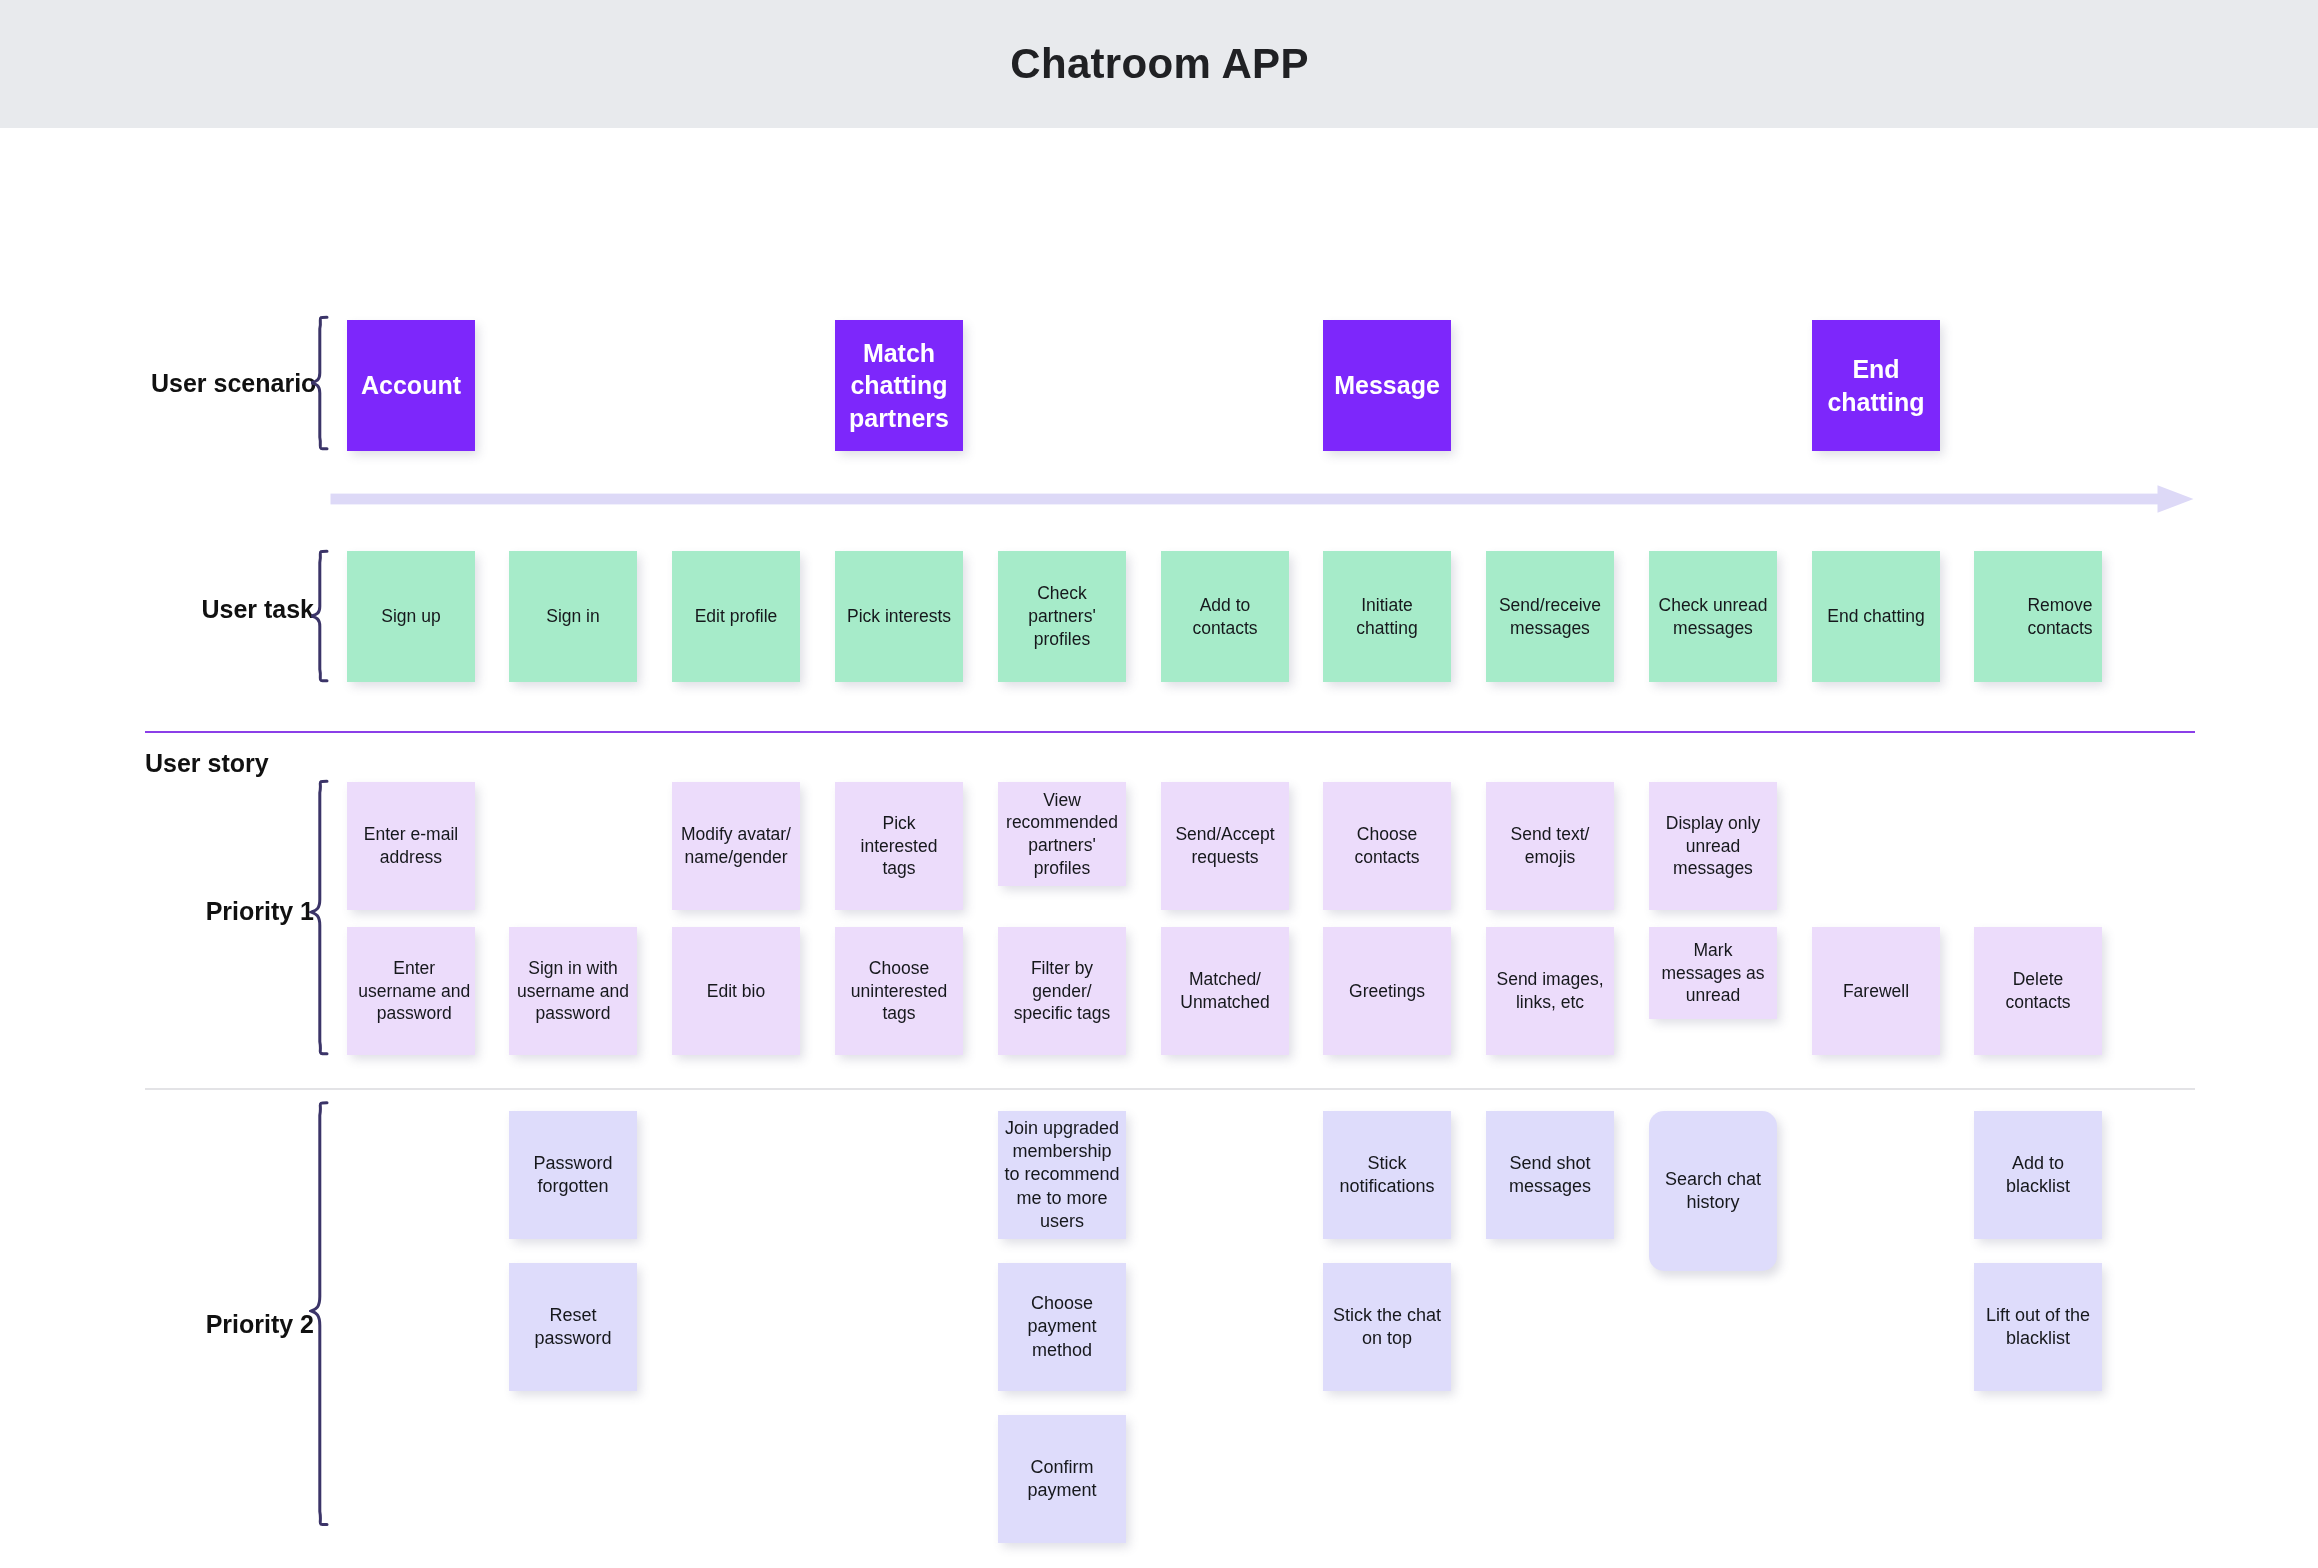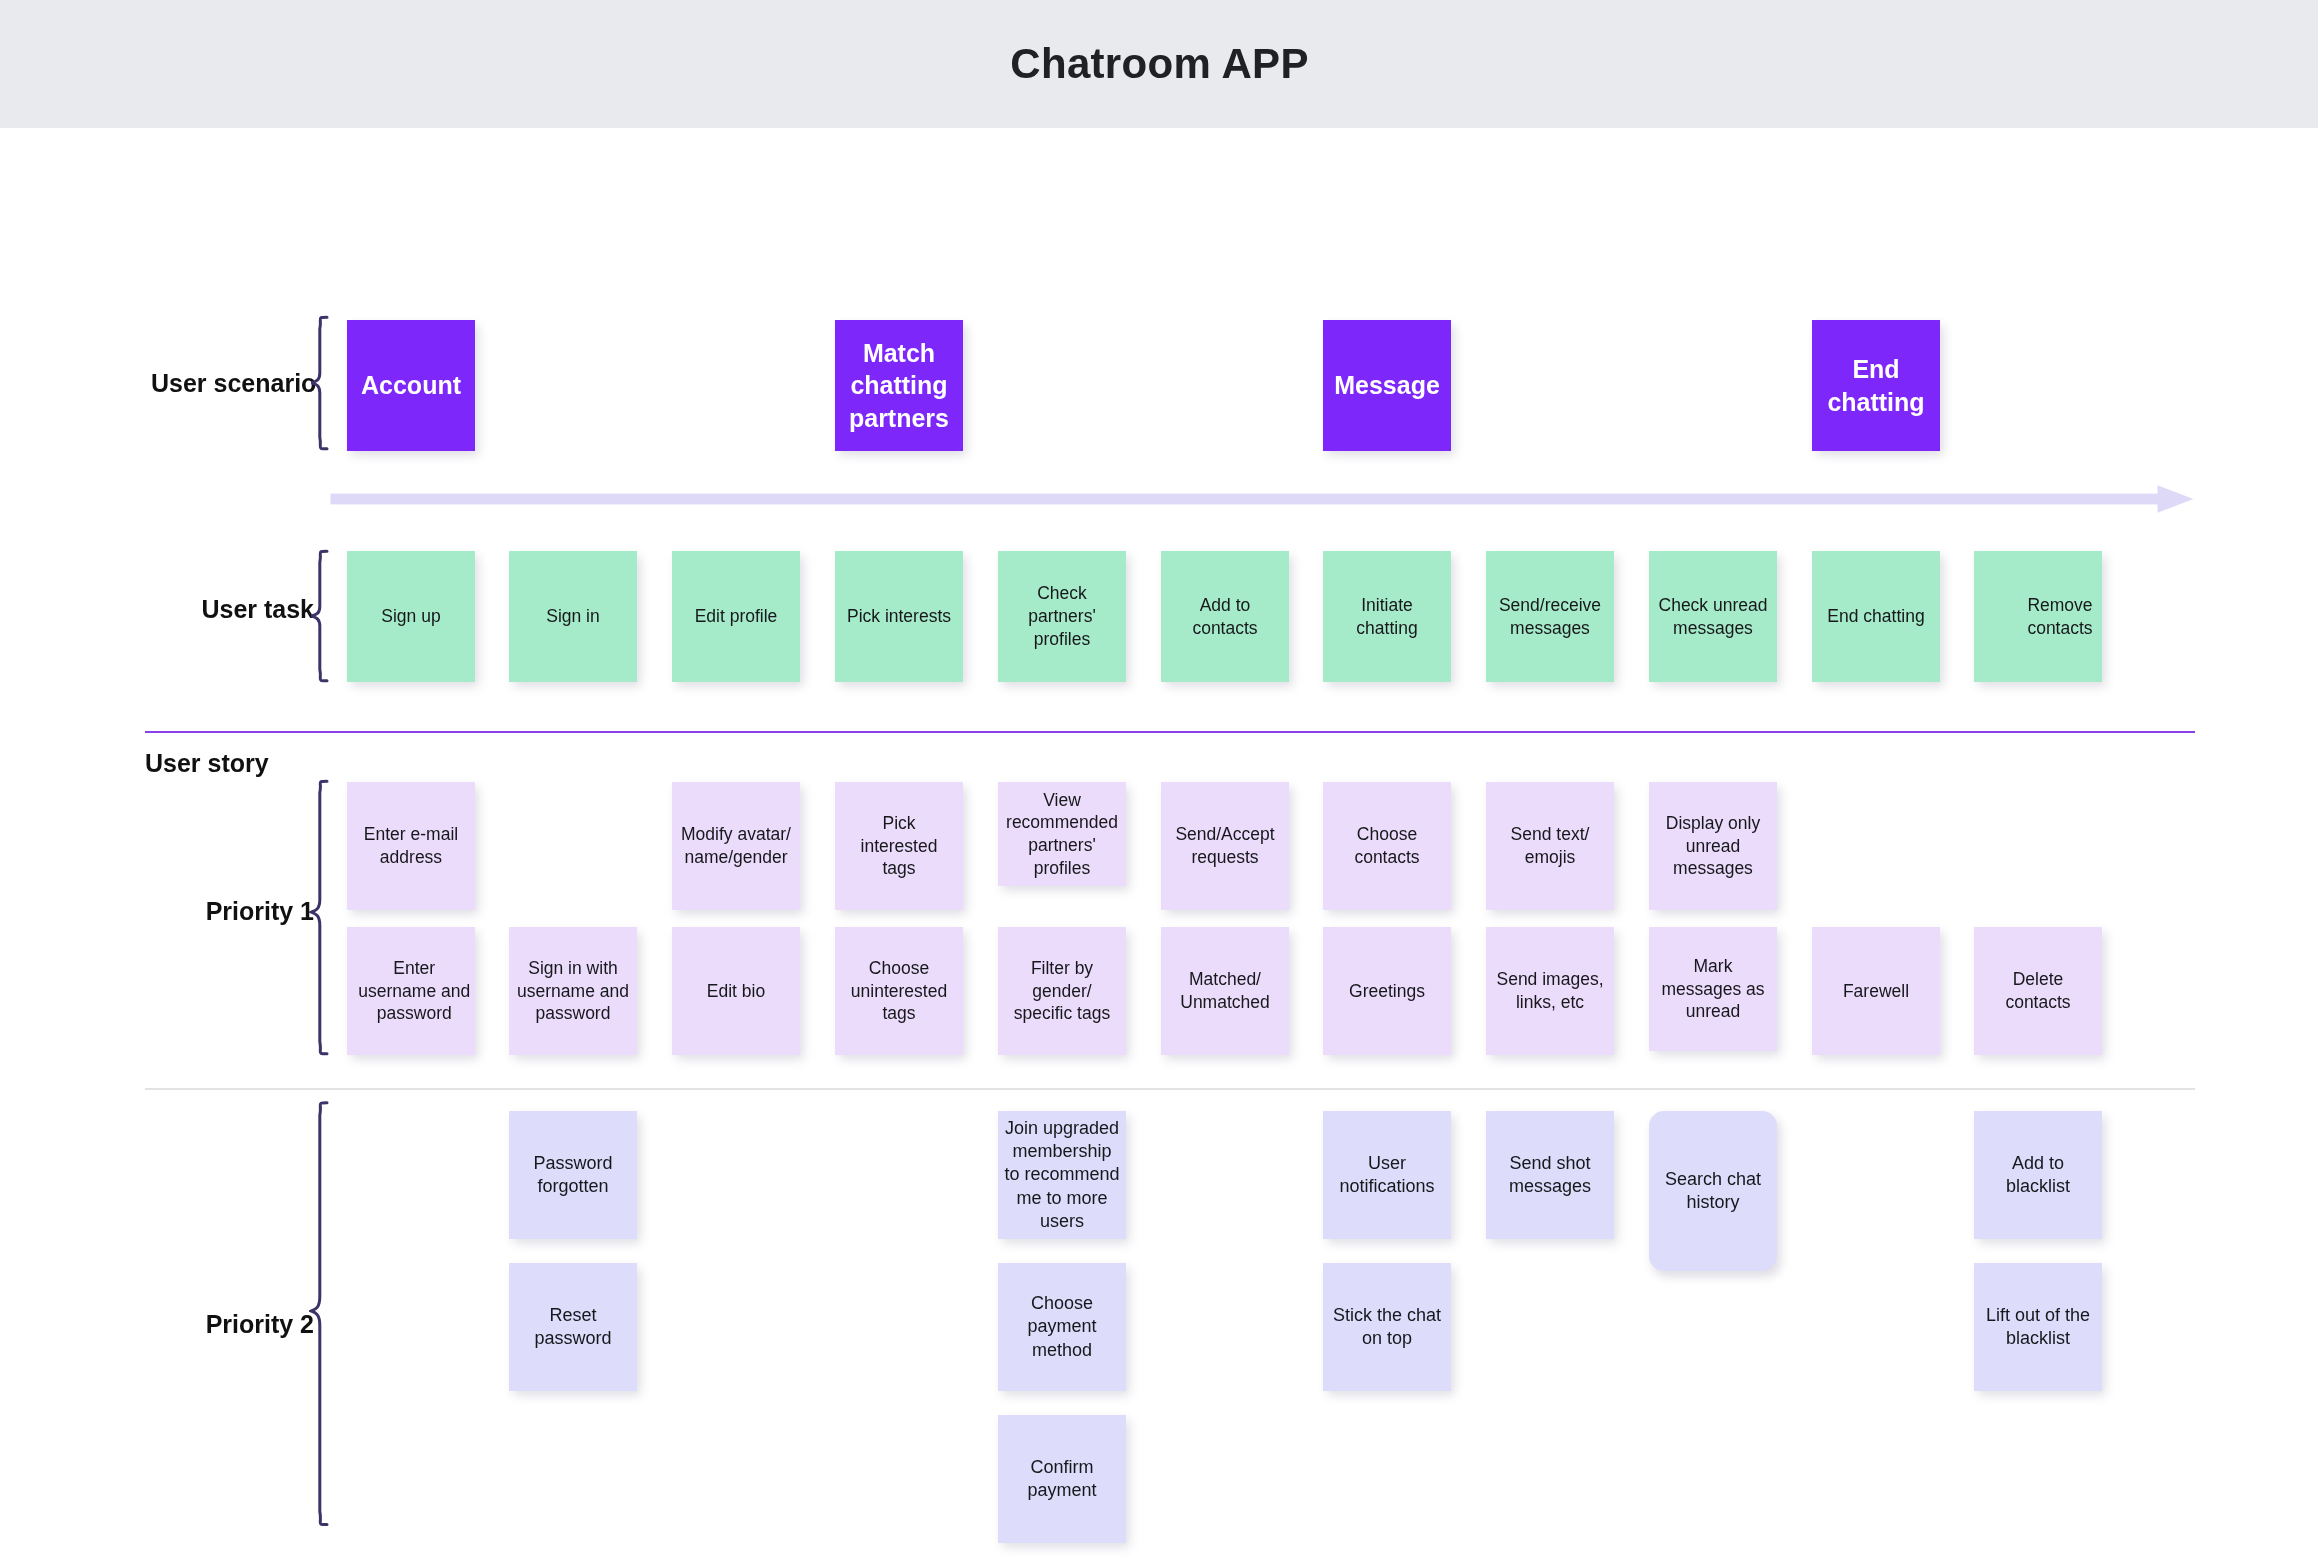--- a/index.html
+++ b/index.html
@@ -271,21 +271,21 @@
         <span style="white-space: pre-line;">Matched/
 Unmatched</span>
       </div>
       <div class="card p1" style="left: 1323px; top: 799px; width: 128px; height: 128px;">
         <span style="white-space: pre-line;">Greetings</span>
       </div>
       <div class="card p1" style="left: 1486px; top: 799px; width: 128px; height: 128px;">
         <span style="white-space: pre-line;">Send images,
 links, etc</span>
       </div>
-      <div class="card p1" style="left: 1649px; top: 799px; width: 128px; height: 124px;">
+      <div class="card p1" style="left: 1649px; top: 799px; width: 128px; height: 92px;">
         <span style="white-space: pre-line;">Mark
 messages as
 unread</span>
       </div>
       <div class="card p1" style="left: 1812px; top: 799px; width: 128px; height: 128px;">
         <span style="white-space: pre-line;">Farewell</span>
       </div>
       <div class="card p1" style="left: 1974px; top: 799px; width: 128px; height: 128px;">
         <span style="white-space: pre-line;">Delete
 contacts</span>
@@ -306,21 +306,21 @@
 forgotten</span>
       </div>
       <div class="card p2" style="left: 998px; top: 983px; width: 128px; height: 128px;">
         <span style="white-space: pre-line;">Join upgraded
 membership
 to recommend
 me to more
 users</span>
       </div>
       <div class="card p2" style="left: 1323px; top: 983px; width: 128px; height: 128px;">
-        <span style="white-space: pre-line;">User
+        <span style="white-space: pre-line;">Stick
 notifications</span>
       </div>
       <div class="card p2" style="left: 1486px; top: 983px; width: 128px; height: 128px;">
         <span style="white-space: pre-line;">Send shot
 messages</span>
       </div>
       <div class="card p2" style="left: 1649px; top: 983px; width: 128px; height: 160px; border-radius: 15px;">
         <span style="white-space: pre-line;">Search chat
 history</span>
       </div>

